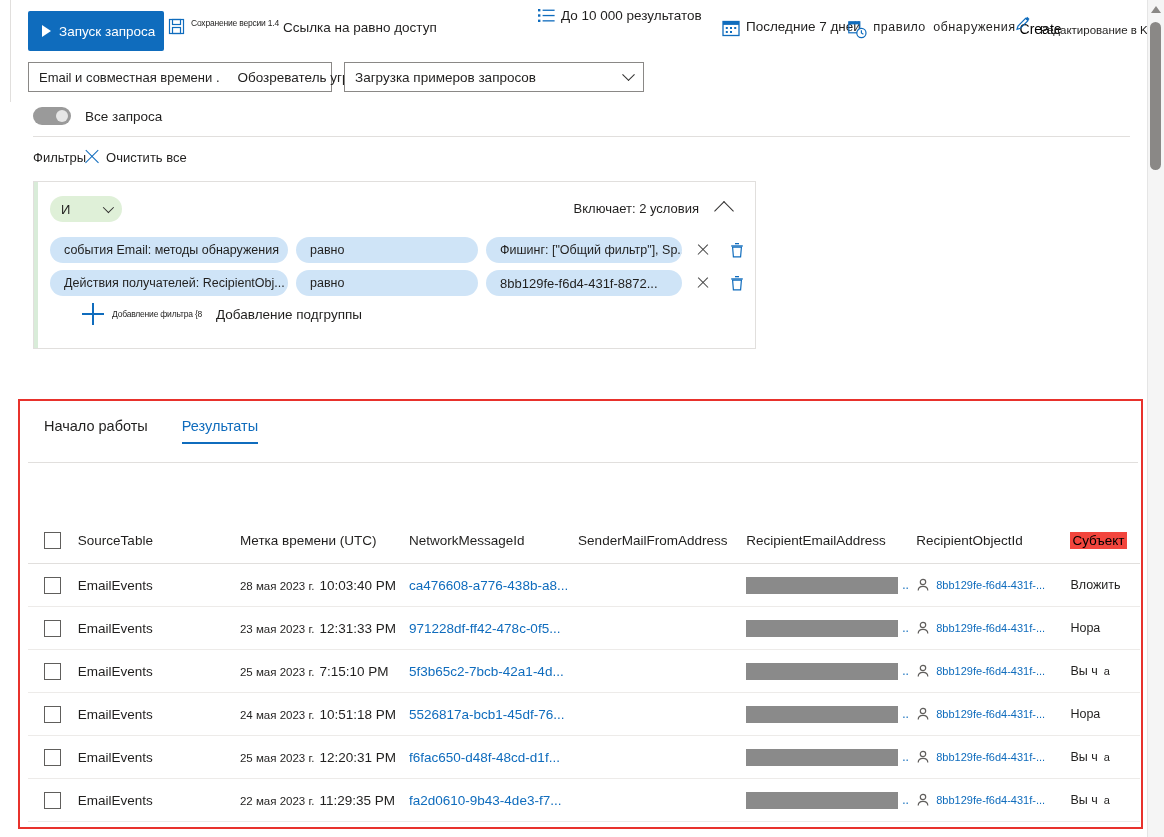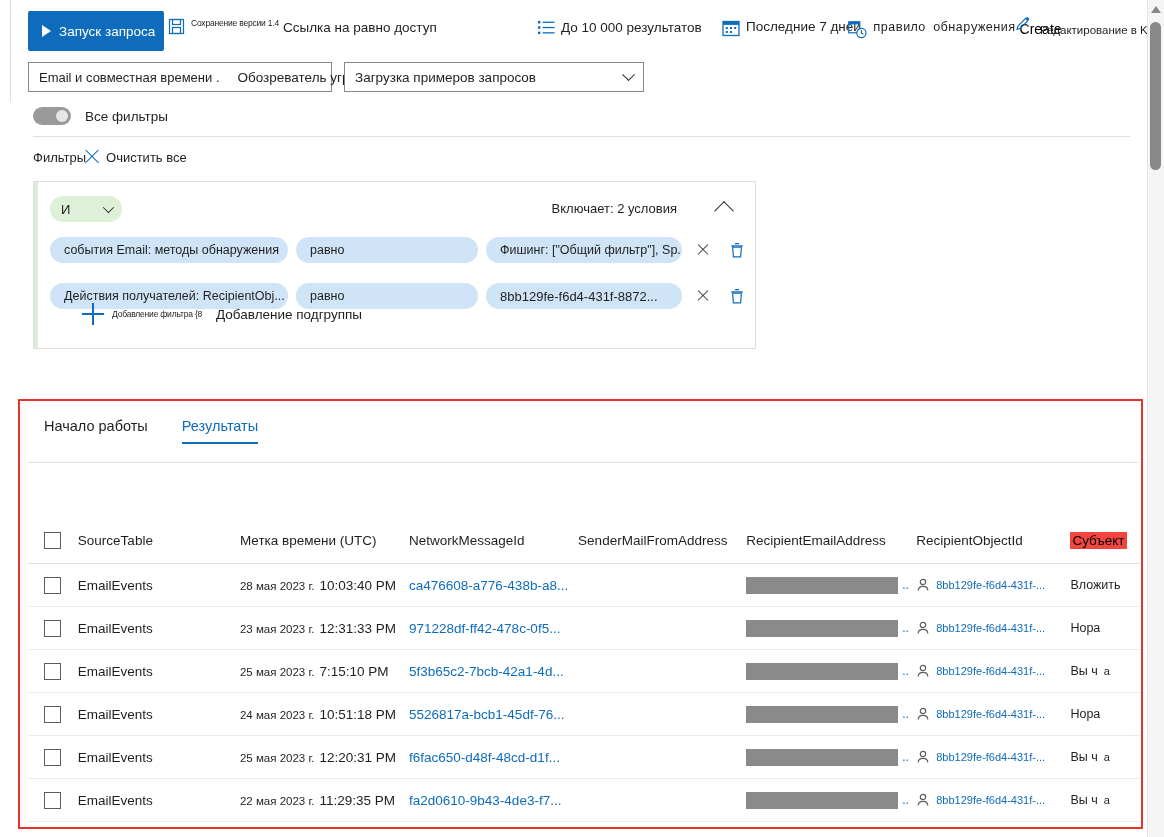--- a/index.html
+++ b/index.html
@@ -27,21 +27,21 @@
     overflow:hidden; white-space:nowrap;
   }
   .run-btn .tri { width:0;height:0;border-left:9px solid #fff;border-top:6px solid transparent;border-bottom:6px solid transparent; flex:0 0 auto;}
   .tb-item { position:absolute; display:flex; align-items:flex-start; gap:6px; white-space:nowrap; cursor:pointer; }
   .tb-ico { color:#0f6cbd; display:inline-flex; align-items:center; }
   .tb-tiny { font-size:8.5px; letter-spacing:-0.2px; }
   .tb-lbl { font-size:13.5px; }
 
   #save-group  { left:168px; top:18px; }
   #share-link  { left:283px; top:20px; }
-  #results-cap { left:538px; top:20px; }
+  #results-cap { left:538px; top:8px; }
   #date-range  { left:722px; top:19px; }
   #detect-rule { left:848px; top:21px; }
   #edit-kql    { left:1040px; top:24px; }
   #edit-kql .tb-lbl { font-size:11.5px; }
   #detect-rule .tb-lbl { font-size:12.5px;font-family:Liberation Mono, monospace; }
   #detect-rule .tb-lbl2 { font-size:14px; color:#000000; margin-left:-2px; }
 
   
   .picker {
     position:absolute; border:1px solid #8a8886; background:#fff; height:30px;
@@ -75,26 +75,26 @@
     position:absolute; left:33px; top:181px; width:723px; height:168px;
     border:1px solid #e1dfdd; background:#fff;
   }
   .group-accent { position:absolute; left:0; top:0; width:4px; height:100%; background:#d9ecd9; }
   .and-chip {
     position:absolute; left:16px; top:14px; width:72px; height:26px; border-radius:13px;
     background:#dff0d8; display:flex; align-items:center; justify-content:space-between;
     padding:0 11px; font-size:13px; cursor:pointer;
   }
   .and-chip .chev2 { width:8px;height:8px;border-right:1.3px solid #323130;border-bottom:1.3px solid #323130;transform:rotate(45deg) translateY(-2px);}
-  .incl-lbl { position:absolute; right:78px; top:19px; font-size:13px; }
+  .incl-lbl { position:absolute; right:56px; top:19px; font-size:13px; }
   .collapse-caret { position:absolute; right:24px; top:22px; width:14px;height:14px;
       border-left:1.4px solid #323130;border-top:1.4px solid #323130;transform:rotate(45deg); cursor:pointer;}
 
   .cond { position:absolute; left:16px; display:flex; align-items:center; gap:8px; }
-  .cond-a { top:55px; } .cond-b { top:101px; }
+  .cond-a { top:55px; } .cond-b { top:88px; }
   .pill {
     background:#cfe4f7; border-radius:13px; height:26px; display:flex; align-items:center;
     padding:0 14px; font-size:12.5px; white-space:nowrap; overflow:hidden; cursor:pointer;
   }
   .pill.field { width:238px; }
   .pill.op    { width:182px; }
   .pill.val   { width:196px; }
   .pill.val.mono { font-size:13px; }
   .icon-btn { width:26px;height:26px; display:flex;align-items:center;justify-content:center; cursor:pointer; }
   .xg { position:relative; width:14px;height:14px; }
@@ -247,21 +247,21 @@
 
 <div class="picker" id="sample-picker">
   <span>Загрузка примеров запросов</span>
   <span class="chev"></span>
 </div>
 
 <div class="toggle-row">
   <div class="toggle">
       <span class="knob"></span>
     </div>
-  <span class="toggle-lbl">Все фильтры</span>
+  <span class="toggle-lbl">Все запроса</span>
 </div>
 <div class="hr-1"></div>
 
 <div class="filters-row">
   <span class="f-lbl">Фильтры</span>
   <span class="x-mark"></span>
   <span class="clear-all">Очистить все</span>
 </div>
 
 <div class="group-box">

